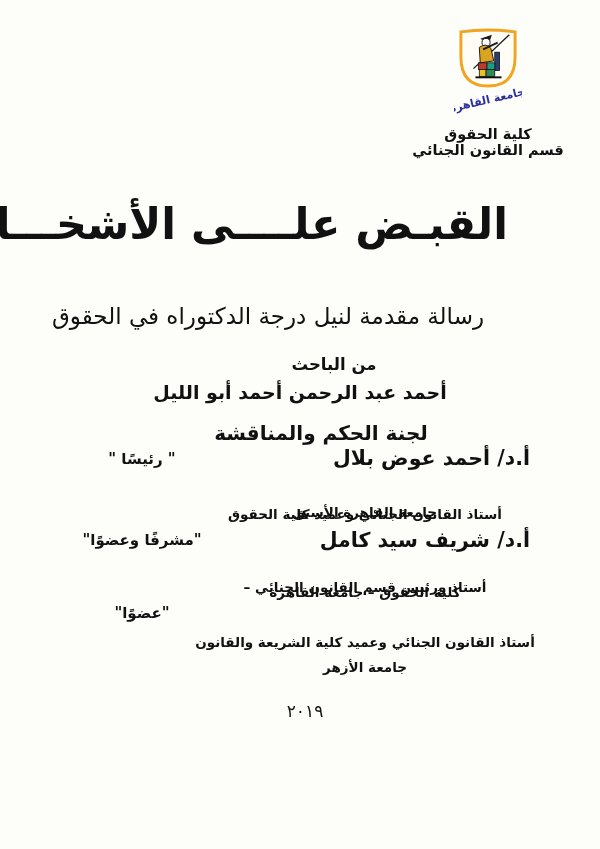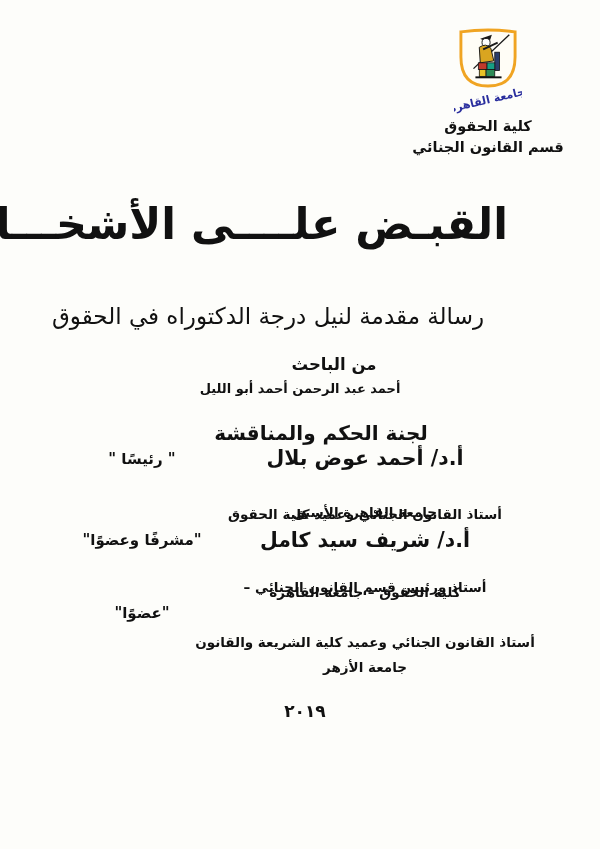--- a/index.html
+++ b/index.html
@@ -11,42 +11,42 @@
     overflow:hidden;
     direction:rtl;
     font-family:"DejaVu Sans",sans-serif;
     color:#111;
   }
   .abs{position:absolute;}
   
   .header{left:408px;top:28px;width:160px;text-align:center;}
   .logo-svg{display:block;margin:0 auto;width:68px;height:89px;}
   .logo-svg text{font-family:"DejaVu Sans",sans-serif;}
-  .faculty{font-size:14.5px;font-weight:bold;margin-top:1px;}
-  .dept{font-size:14.5px;font-weight:bold;margin-top:5px;}
+  .faculty{font-size:14.5px;font-weight:bold;margin-top:9px;}
+  .dept{font-size:14.5px;font-weight:bold;}
   
   .title{
     left:0;top:191px;width:504px;
     text-align:center;
     font-size:43px;font-weight:bold;
     margin:4px;line-height:1.35;
     white-space:nowrap;
   }
   .subtitle{left:0;top:303px;width:536px;text-align:center;font-size:23px;font-weight:normal;}
   .by-label{left:0;top:355px;width:600px;text-align:center;font-size:16.5px;font-weight:bold;margin-left:34px;}
-  .author{left:0;top:381px;width:600px;text-align:center;font-size:13px;font-weight:bold;}
+  .author{left:0;top:381px;width:600px;text-align:center;font-size:19px;font-weight:bold;}
   .committee-heading{left:21px;top:421px;width:600px;text-align:center;font-size:20px;font-weight:bold;}
   
-  .m-name{left:200px;width:330px;text-align:center;font-size:20.5px;font-weight:bold;white-space:nowrap;}
+  .m-name{left:200px;width:330px;text-align:right;font-size:20.5px;font-weight:bold;white-space:nowrap;}
   .m-line{left:170px;width:390px;text-align:center;font-size:13.5px;font-weight:bold;white-space:nowrap;}
   .m-role{left:82px;width:120px;text-align:center;font-size:15px;font-weight:bold;white-space:nowrap;}
   .r1-name{top:446px;} .r1-role{top:450px;} .r1-l1{top:506px;} .r1-l2{top:504px;}
   .r2-name{top:528px;} .r2-role{top:531px;} .r2-l1{top:560px;margin-top:19px;} .r2-l2{top:584px;}
   .r3-name{top:601px;} .r3-role{top:604px;} .r3-l1{top:634px;} .r3-l2{top:659px;}
-  .year{left:10px;top:701px;width:590px;text-align:center;font-size:17px;font-weight:bold;}
+  .year{left:10px;top:701px;width:590px;text-align:center;font-size:17px;font-weight:normal;}
 </style>
 </head>
 <body>
 
 <div class="page">
 
   <div class="abs header">
     <svg class="logo-svg" viewBox="0 0 70 92" aria-hidden="true">
 
       <path d="M7,4 Q35,0 63,4 L63,30 Q63,60 35,60 Q7,60 7,30 Z" fill="#fffdf6" stroke-width="3" stroke="#f0a422"></path>

